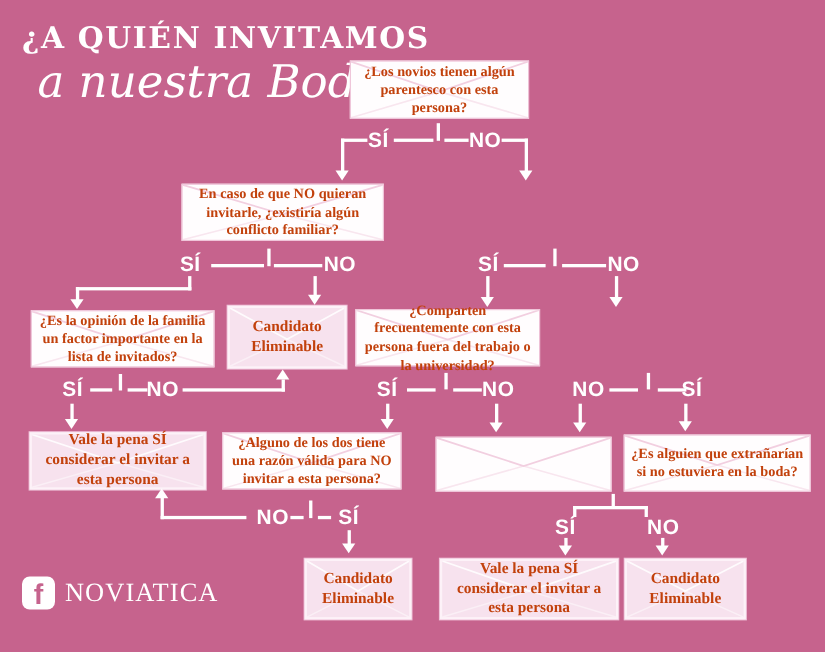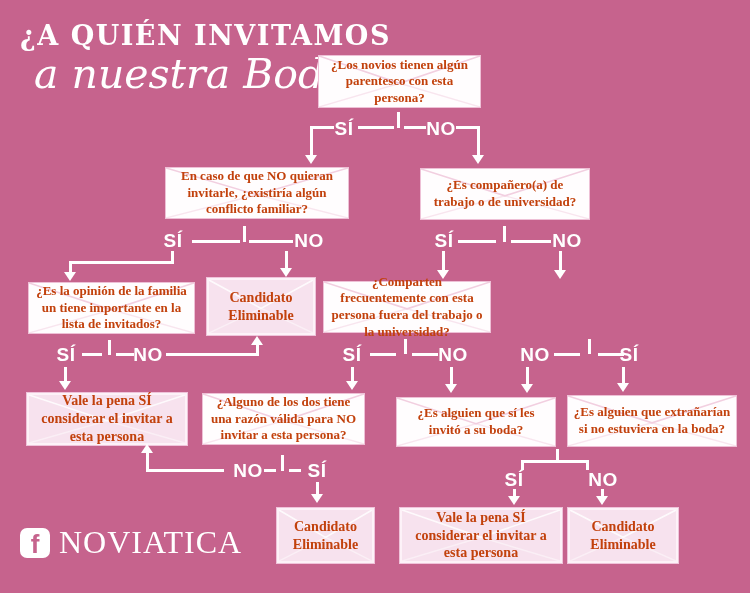--- a/index.html
+++ b/index.html
@@ -27,21 +27,21 @@
   .branch{position:absolute;transform:translate(-50%,-50%);color:#fff;white-space:nowrap;
           font-family:"Liberation Sans",sans-serif;font-weight:bold;font-size:19px;letter-spacing:.5px;}
   .arr{position:absolute;width:0;height:0;}
   .arr.down{border-left:6px solid transparent;border-right:6px solid transparent;border-top:9px solid #fff;}
   .arr.up{border-left:6px solid transparent;border-right:6px solid transparent;border-bottom:9px solid #fff;}
   
   .brand{position:absolute;left:20px;top:524px;display:flex;align-items:center;gap:9px;}
   .fb{width:30px;height:30px;background:#fff;border-radius:7px;display:flex;align-items:flex-end;
       justify-content:center;color:#c6638d;font-family:"Liberation Sans",sans-serif;font-weight:bold;
       font-size:26px;line-height:27px;overflow:hidden;}
-  .brandname{color:#fff;font-size:32px;letter-spacing:1px;font-family:"Liberation Serif",serif;}
+  .brandname{color:#fff;font-size:24px;letter-spacing:1px;font-family:"Liberation Serif",serif;}
 </style>
 </head>
 <body>
 
 <div class="canvas">
 
   <div class="title1">¿A QUIÉN INVITAMOS</div>
   <div class="title2">a nuestra Boda?</div>
 
   <div class="node q" style="left:318px;top:55px;width:163px;height:53px;">
@@ -53,34 +53,27 @@
   </div>
 
   <div class="node q" style="left:165px;top:167px;width:184px;height:52px;">
     <svg class="flap" viewBox="0 0 100 56" preserveAspectRatio="none">
         <path class="top" d="M0,0 L50,30 L100,0" fill="none" stroke-width="1.6" vector-effect="non-scaling-stroke"></path>
         <path class="bot" d="M0,56 L50,30 L100,56" fill="none" stroke-width="1.4" vector-effect="non-scaling-stroke"></path>
       </svg>
     <span class="node-text">En caso de que NO quieran invitarle, ¿existiría algún conflicto familiar?</span>
   </div>
 
-  <div class="node q" style="left:420px;top:168px;width:170px;height:52px;">
-    <svg class="flap" viewBox="0 0 100 56" preserveAspectRatio="none">
-        <path class="top" d="M0,0 L50,30 L100,0" fill="none" stroke-width="1.6" vector-effect="non-scaling-stroke"></path>
-        <path class="bot" d="M0,56 L50,30 L100,56" fill="none" stroke-width="1.4" vector-effect="non-scaling-stroke"></path>
-      </svg>
-    <span class="node-text">¿Es compañero(a) de trabajo o de universidad?</span>
-  </div>
 
   <div class="node q" style="left:28px;top:282px;width:167px;height:52px;">
     <svg class="flap" viewBox="0 0 100 56" preserveAspectRatio="none">
         <path class="top" d="M0,0 L50,30 L100,0" fill="none" stroke-width="1.6" vector-effect="non-scaling-stroke"></path>
         <path class="bot" d="M0,56 L50,30 L100,56" fill="none" stroke-width="1.4" vector-effect="non-scaling-stroke"></path>
       </svg>
-    <span class="node-text">¿Es la opinión de la familia un tiene importante en la lista de invitados?</span>
+    <span class="node-text">¿Es la opinión de la familia un factor importante en la lista de invitados?</span>
   </div>
 
   <div class="node out" style="left:207px;top:278px;width:108px;height:57px;">
     <svg class="flap" viewBox="0 0 100 56" preserveAspectRatio="none">
         <path class="top" d="M0,0 L50,30 L100,0" fill="none" stroke-width="1.6" vector-effect="non-scaling-stroke"></path>
         <path class="bot" d="M0,56 L50,30 L100,56" fill="none" stroke-width="1.4" vector-effect="non-scaling-stroke"></path>
       </svg>
     <span class="node-text">Candidato Eliminable</span>
   </div>
 
@@ -107,21 +100,20 @@
         <path class="bot" d="M0,56 L50,30 L100,56" fill="none" stroke-width="1.4" vector-effect="non-scaling-stroke"></path>
       </svg>
     <span class="node-text">¿Alguno de los dos tiene una razón válida para NO invitar a esta persona?</span>
   </div>
 
   <div class="node q" style="left:396px;top:397px;width:160px;height:50px;">
     <svg class="flap" viewBox="0 0 100 56" preserveAspectRatio="none">
         <path class="top" d="M0,0 L50,30 L100,0" fill="none" stroke-width="1.6" vector-effect="non-scaling-stroke"></path>
         <path class="bot" d="M0,56 L50,30 L100,56" fill="none" stroke-width="1.4" vector-effect="non-scaling-stroke"></path>
       </svg>
-    <span class="node-text">¿Es alguien que sí les invitó a su boda?</span>
   </div>
 
   <div class="node q" style="left:567px;top:395px;width:170px;height:52px;">
     <svg class="flap" viewBox="0 0 100 56" preserveAspectRatio="none">
         <path class="top" d="M0,0 L50,30 L100,0" fill="none" stroke-width="1.6" vector-effect="non-scaling-stroke"></path>
         <path class="bot" d="M0,56 L50,30 L100,56" fill="none" stroke-width="1.4" vector-effect="non-scaling-stroke"></path>
       </svg>
     <span class="node-text">¿Es alguien que extrañarían si no estuviera en la boda?</span>
   </div>
 

